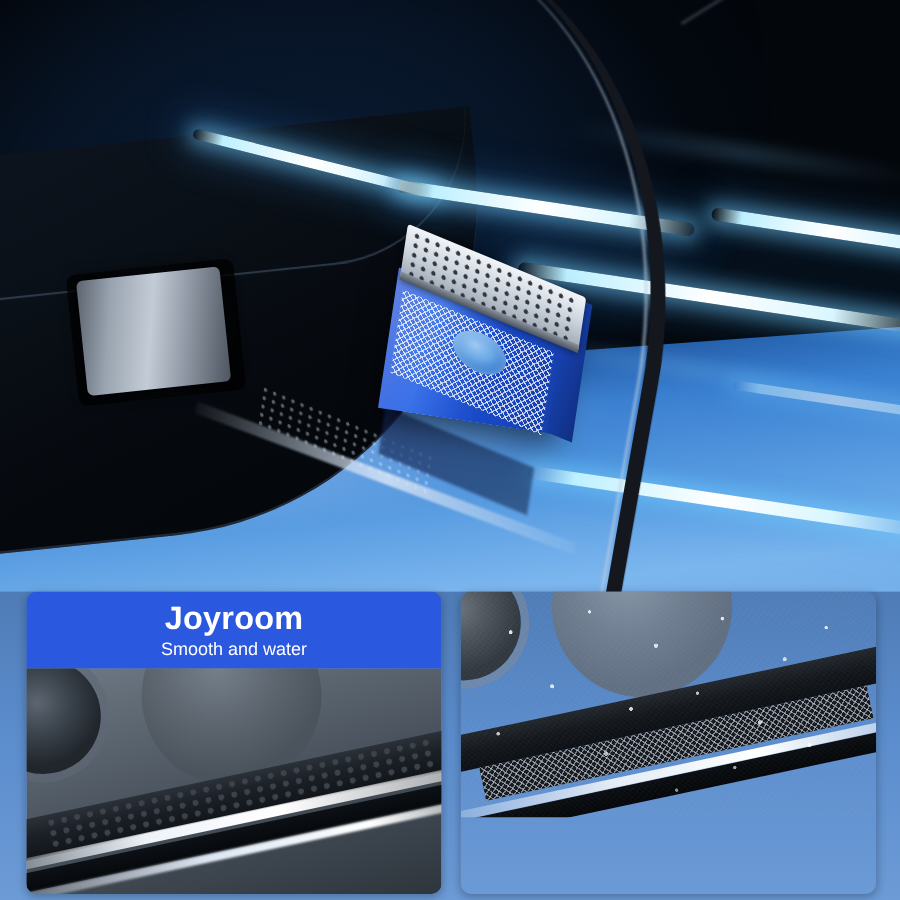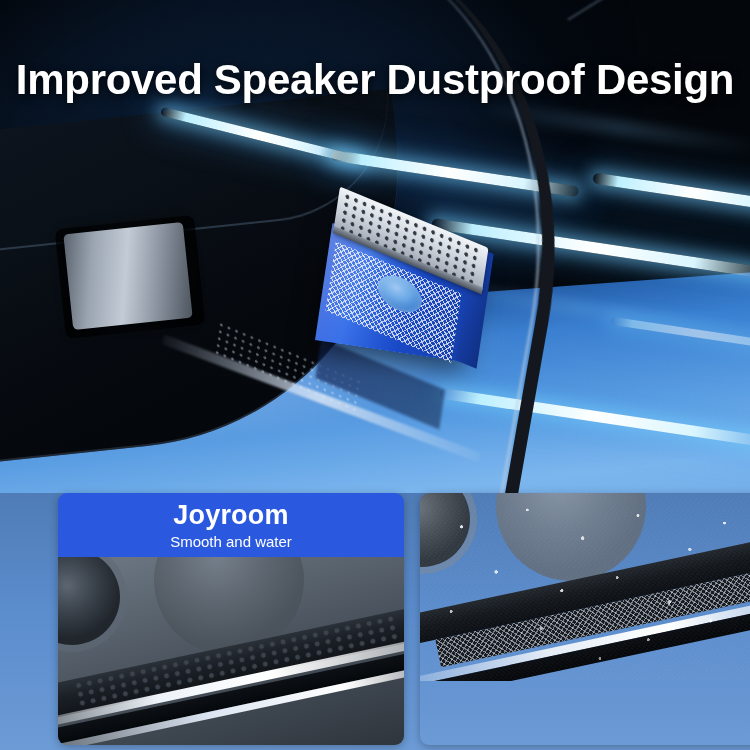--- a/index.html
+++ b/index.html
@@ -191,21 +191,20 @@
 
   
   .panels{
     position:absolute;left:0;top:493px;width:750px;height:257px;
     background:linear-gradient(180deg,#4f7cb6 0%,#5b8ccc 45%,#6c9bd6 100%);
   }
   .panel{
     position:absolute;top:0;width:346px;height:252px;
     border-radius:9px;overflow:hidden;
     box-shadow:0 2px 8px rgba(0,0,0,.28);
-    margin-left:36px;
   }
   .panel.left{left:22px;}
   .panel.right{left:384px;}
   .panel-head{
     position:relative;height:64px;width:100%;
     display:flex;flex-direction:column;align-items:center;justify-content:center;
     color:#ffffff;line-height:1;
   }
   .panel-head.blue{background:#2a59e0;}
   .panel-head.gray{background:#676767;}
@@ -372,21 +371,20 @@
       <div class="prod-body"></div>
       <div class="prod-body-r"></div>
       <div class="prod-mesh"></div>
       <div class="prod-hole"></div>
       <div class="prod-glass"></div>
       <div class="prod-top"></div>
       <div class="prod-top-dots"></div>
       <div class="prod-top-edge"></div>
     </div>
 
-    <div class="headline">Improved Speaker Dustproof Design</div>
   </div>
 
   <div class="panels">
 
     <div class="panel left">
       <div class="panel-head blue">
         <div class="panel-title">Joyroom</div>
         <div class="panel-sub">Smooth and water</div>
       </div>
       <div class="panel-photo">

